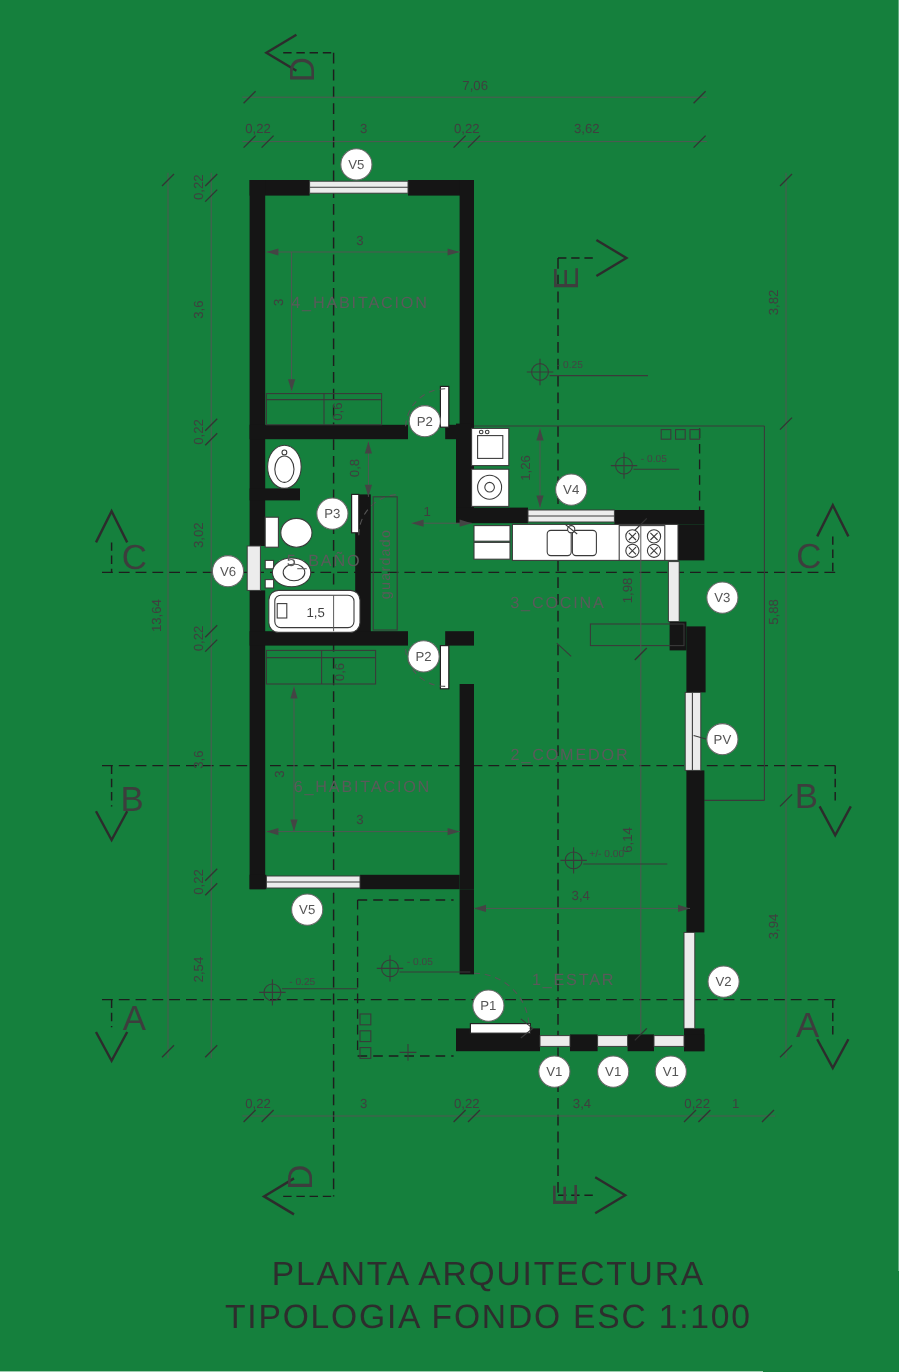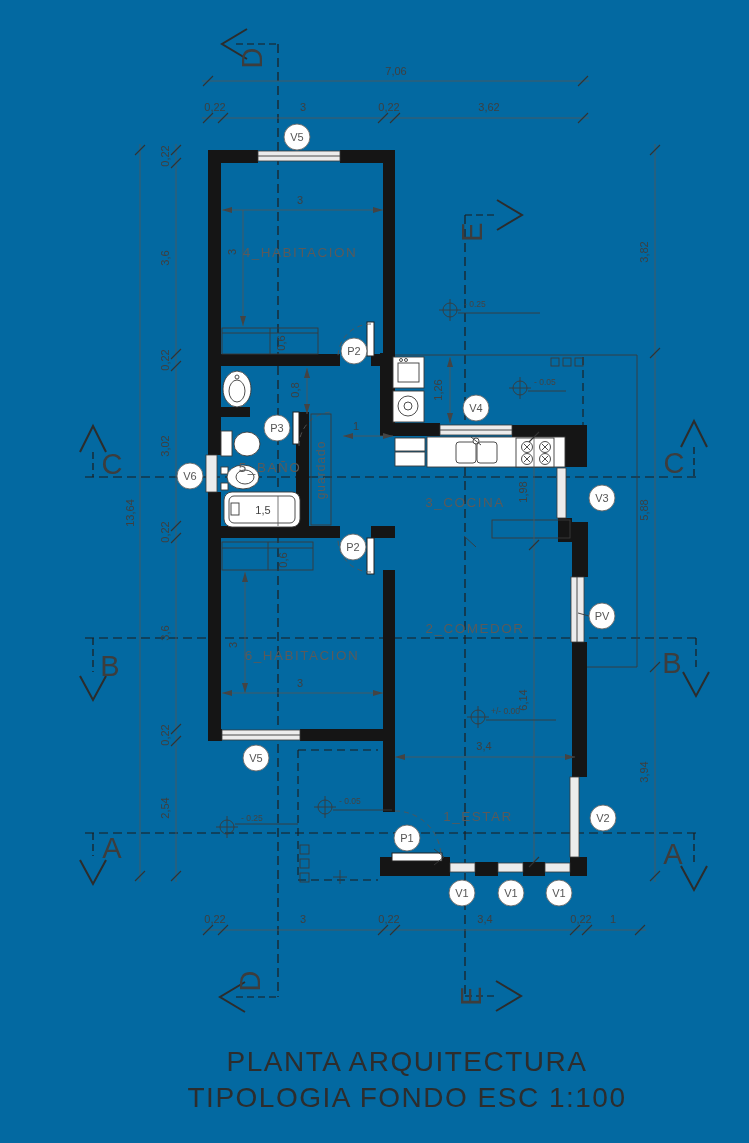--- a/index.html
+++ b/index.html
@@ -1,16 +1,16 @@
 <!DOCTYPE html>
 <html><head>
 <meta charset="utf-8">
 <style>
   html,body{margin:0;padding:0;background:#ffffff;}
-  .page{width:749px;height:1143px;position:relative;background:#0369a1;overflow:hidden;text-align:center;}
+  .page{width:749px;height:1143px;position:relative;background:#15803d;overflow:hidden;text-align:center;}
   svg{font-family:"Liberation Sans", sans-serif;}
   .wall{fill:#151515;stroke:none;}
   .thin{stroke:#3a3a3a;stroke-width:0.9;fill:none;}
   .fix{stroke:#3a3a3a;stroke-width:0.9;fill:#ffffff;}
   .winband{fill:#ececec;stroke:#3a3a3a;stroke-width:0.8;}
   .dimline{stroke:#555;stroke-width:0.8;fill:none;}
   .tick{stroke:#333;stroke-width:1.1;}
   .dimtext{font-size:11px;fill:#3f3f3f;}
   .roomtext{font-size:13.5px;fill:#5a5a5a;letter-spacing:1.5px;}
   .smalltext{font-size:8.5px;fill:#444;}

